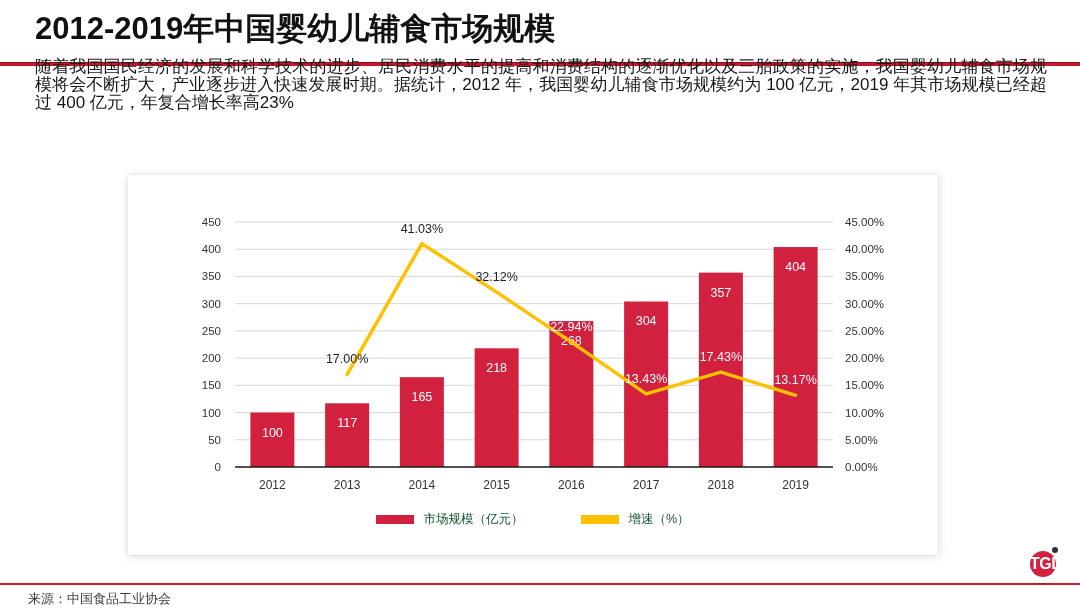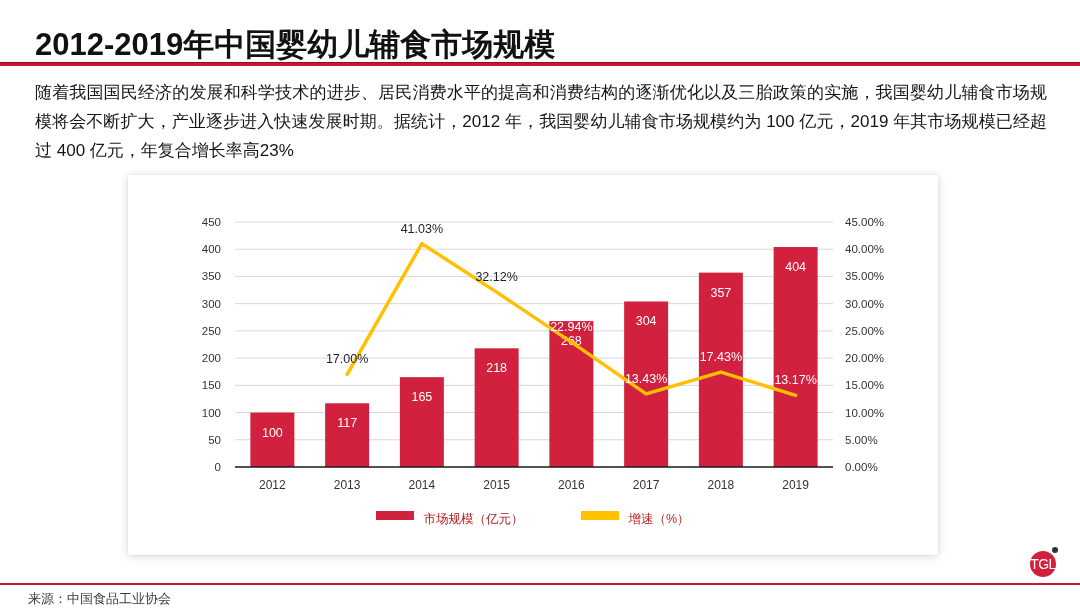--- a/index.html
+++ b/index.html
@@ -2,63 +2,63 @@
 <html><head>
 <meta charset="utf-8">
 <style>
   html,body{margin:0;padding:0;}
   body{
     width:1080px;height:608px;position:relative;background:#ffffff;
     font-family:"Liberation Sans","DejaVu Sans",sans-serif;overflow:hidden;
   }
   
   .title{
-    position:absolute;left:35px;top:24px;width:1010px;
+    position:absolute;left:35px;top:8px;width:1010px;
     font-size:31px;font-weight:bold;color:#111;letter-spacing:0;
     margin:0;white-space:nowrap;
   }
   .title-divider{
     position:absolute;left:0;top:62px;width:1080px;height:4px;
     background:#c8172f;border-top:1px solid #8e1022;box-sizing:border-box;
   }
   .intro{
-    position:absolute;left:35px;top:78px;width:1012px;
-    font-size:17px;line-height:29px;color:#161616;margin:0;
+    position:absolute;left:35px;top:58px;width:1012px;
+    font-size:17px;line-height:18px;color:#161616;margin:0;
     text-align:justify;
   }
   
   .card{
     position:absolute;left:128px;top:175px;width:810px;height:380px;
     background:#ffffff;border-radius:2px;
     box-shadow:0 1px 10px rgba(0,0,0,0.16),0 0 2px rgba(0,0,0,0.08);
   }
   .card svg{display:block;}
   svg text{font-family:"Liberation Sans","DejaVu Sans",sans-serif;}
   .tick{font-size:11.5px;fill:#333;}
   .xtick{font-size:12px;fill:#333;}
   .bar-label{font-size:12.5px;fill:#ffffff;}
   .pct-label{font-size:12.5px;}
   
   .legend{
     position:absolute;left:0;right:0;top:336px;
     display:flex;justify-content:center;align-items:center;gap:58px;
   }
-  .legend-item{display:flex;gap:9px;font-size:12.5px;color:#b91c1c;}
+  .legend-item{display:flex;align-items:center;gap:9px;font-size:12.5px;color:#14532d;}
   .swatch{width:38px;height:9px;display:inline-block;}
   
   .footer-divider{
     position:absolute;left:0;top:583px;width:1080px;height:2px;background:#c8172f;
   }
   .source{
     position:absolute;left:28px;top:590px;font-size:13px;color:#3c3c3c;
   }
   .logo{
     position:absolute;right:24px;top:551px;width:26px;height:26px;
     background:#d2213e;border-radius:50%;
-    color:#fff;font-size:14px;font-weight:normal;
+    color:#fff;font-size:16px;font-weight:bold;
     text-align:center;line-height:26px;letter-spacing:-0.5px;
   }
   .logo-dot{
     position:absolute;right:-2px;top:-4px;width:6px;height:6px;
     background:#2f2f2f;border-radius:50%;
   }
 </style>
 </head>
 <body>
 

